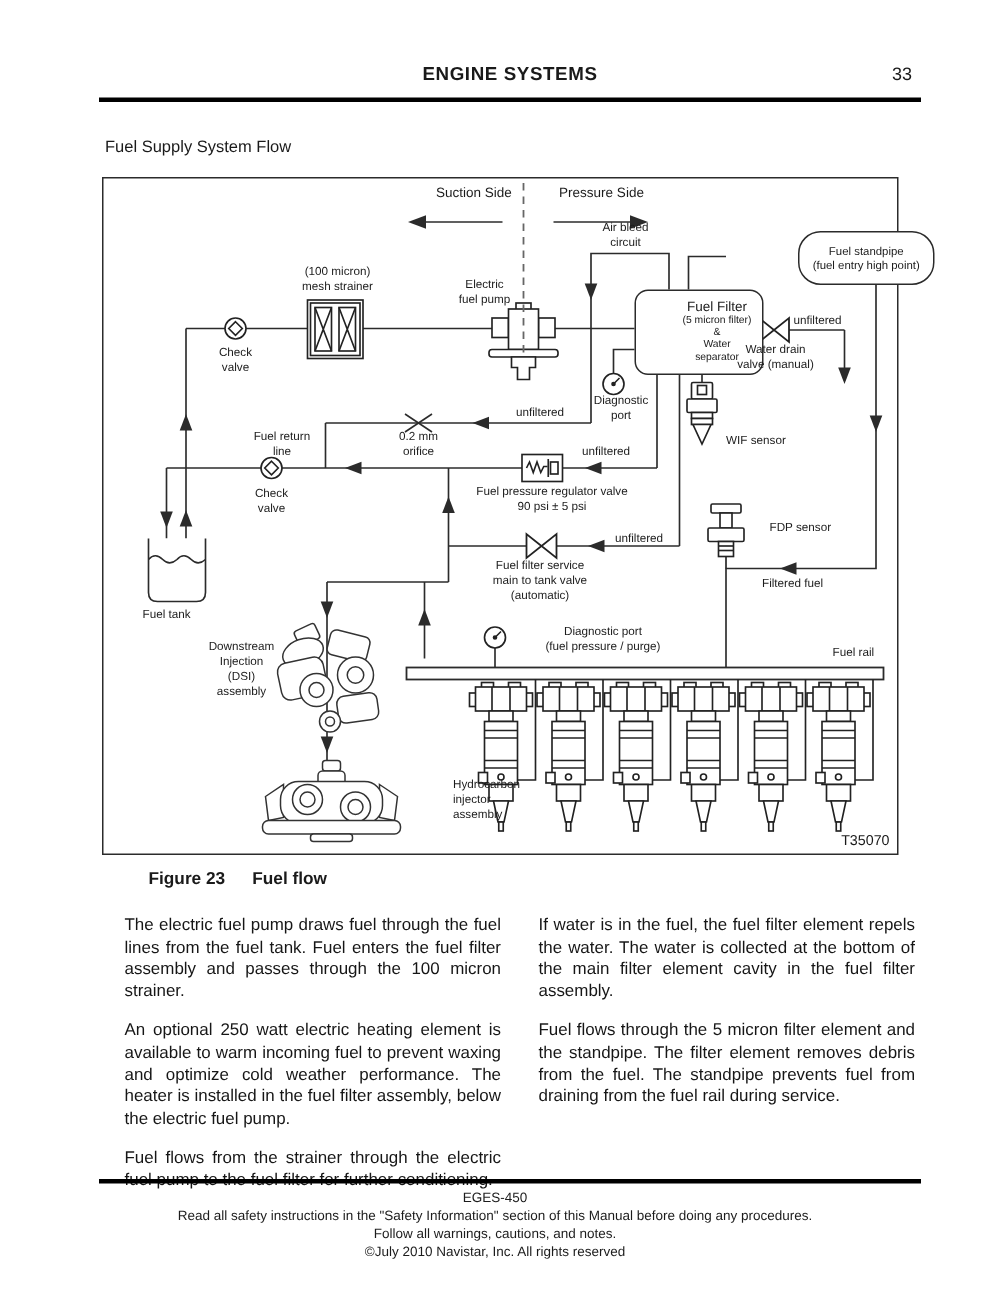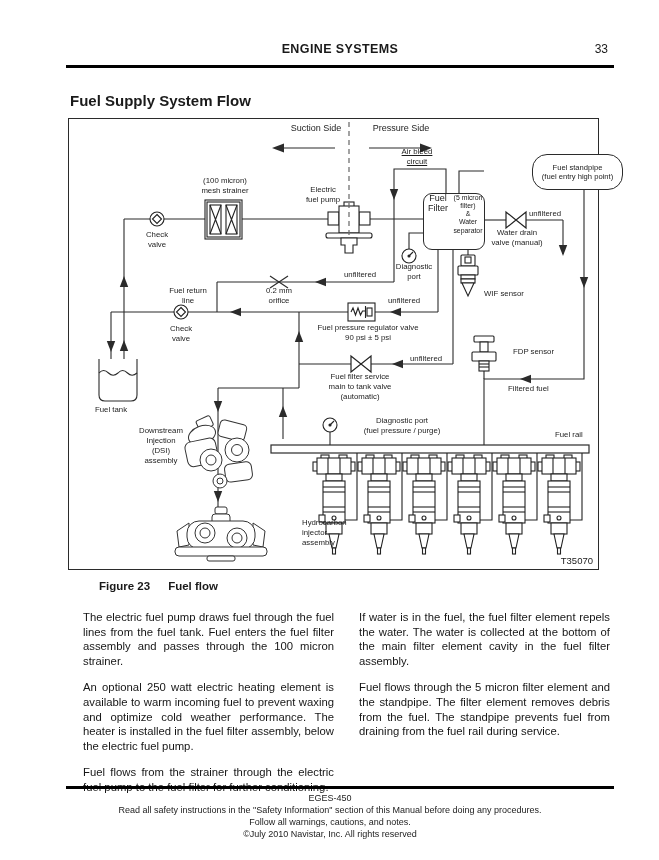--- a/index.html
+++ b/index.html
@@ -6,34 +6,34 @@
   body{
     width:659px;height:860px;background:#ffffff;position:relative;
     font-family:"Liberation Sans",sans-serif;color:#1a1a1a;overflow:hidden;
   }
   .hdr-title{position:absolute;top:42px;left:66px;width:548px;text-align:center;
     font-size:12.5px;font-weight:bold;letter-spacing:.4px;}
   .hdr-page{position:absolute;top:42px;left:530px;width:78px;text-align:right;font-size:12px;}
   .rule{position:absolute;left:66px;width:548px;height:3px;background:#000;}
   .rule.top{top:65px;}
   .rule.bottom{top:786px;}
-  .section-heading{position:absolute;top:92px;left:70px;font-size:15px;font-weight:bold;}
+  .section-heading{position:absolute;top:92px;left:70px;font-size:11px;font-weight:normal;}
   
   .diagram{position:absolute;left:68px;top:118px;width:529px;height:450px;
     border:1px solid #2b2b2b;background:#fff;}
   .diagram svg{position:absolute;left:0;top:0;}
   .lbl{position:absolute;font-size:7.8px;line-height:1.3;text-align:center;
     white-space:pre-line;color:#1c1c1c;}
   .lbl.la{text-align:left;}
   .rbox{position:absolute;border:1.2px solid #2b2b2b;border-radius:15px;background:#fff;
     display:flex;align-items:center;justify-content:center;text-align:center;
     font-size:7.6px;line-height:1.25;white-space:pre-line;margin-left:48px;}
   .filterbox{position:absolute;left:354px;top:74px;width:60px;height:55px;
     border:1.2px solid #2b2b2b;border-radius:9px;background:#fff;text-align:center;
-    display:flex;justify-content:center;}
+    display:flex;flex-direction:column;justify-content:center;padding-left:24px;}
   .filterbox .t1{font-size:9px;line-height:1.1;}
   .filterbox .t2{font-size:6.9px;line-height:1.18;white-space:pre-line;}
   .tnum{position:absolute;left:478px;top:436px;width:46px;text-align:right;font-size:9.5px;}
   
   .figcap{position:absolute;top:580px;left:70px;font-size:11.5px;font-weight:bold;padding-left:29px;}
   .figcap .ft{margin-left:18px;}
   .col{position:absolute;top:610px;width:264px;font-size:11.3px;line-height:14.6px;
     text-align:justify;color:#161616;}
   .col.left{left:70px;}
   .col.right{left:346px;}
@@ -270,21 +270,21 @@
   <div class="filterbox">
     <div class="t1">Fuel Filter</div>
     <div class="t2">(5 micron filter)
 &amp;
 Water
 separator</div>
   </div>
 
   <div class="lbl" style="left:197px;top:4px;width:100px;font-size:9px;">Suction Side</div>
   <div class="lbl" style="left:282px;top:4px;width:100px;font-size:9px;">Pressure Side</div>
-  <div class="lbl" style="left:308px;top:28px;width:80px;text-decoration:underline;">Air bleed
+  <div class="lbl" style="left:308px;top:28px;width:80px;">Air bleed
 circuit</div>
   <div class="lbl" style="left:116px;top:57px;width:80px;">(100 micron)
 mesh strainer</div>
   <div class="lbl" style="left:214px;top:66px;width:80px;">Electric
 fuel pump</div>
   <div class="lbl" style="left:58px;top:111px;width:60px;">Check
 valve</div>
   <div class="lbl la" style="left:460px;top:90px;width:44px;">unfiltered</div>
   <div class="lbl" style="left:408px;top:109px;width:80px;">Water drain
 valve (manual)</div>

